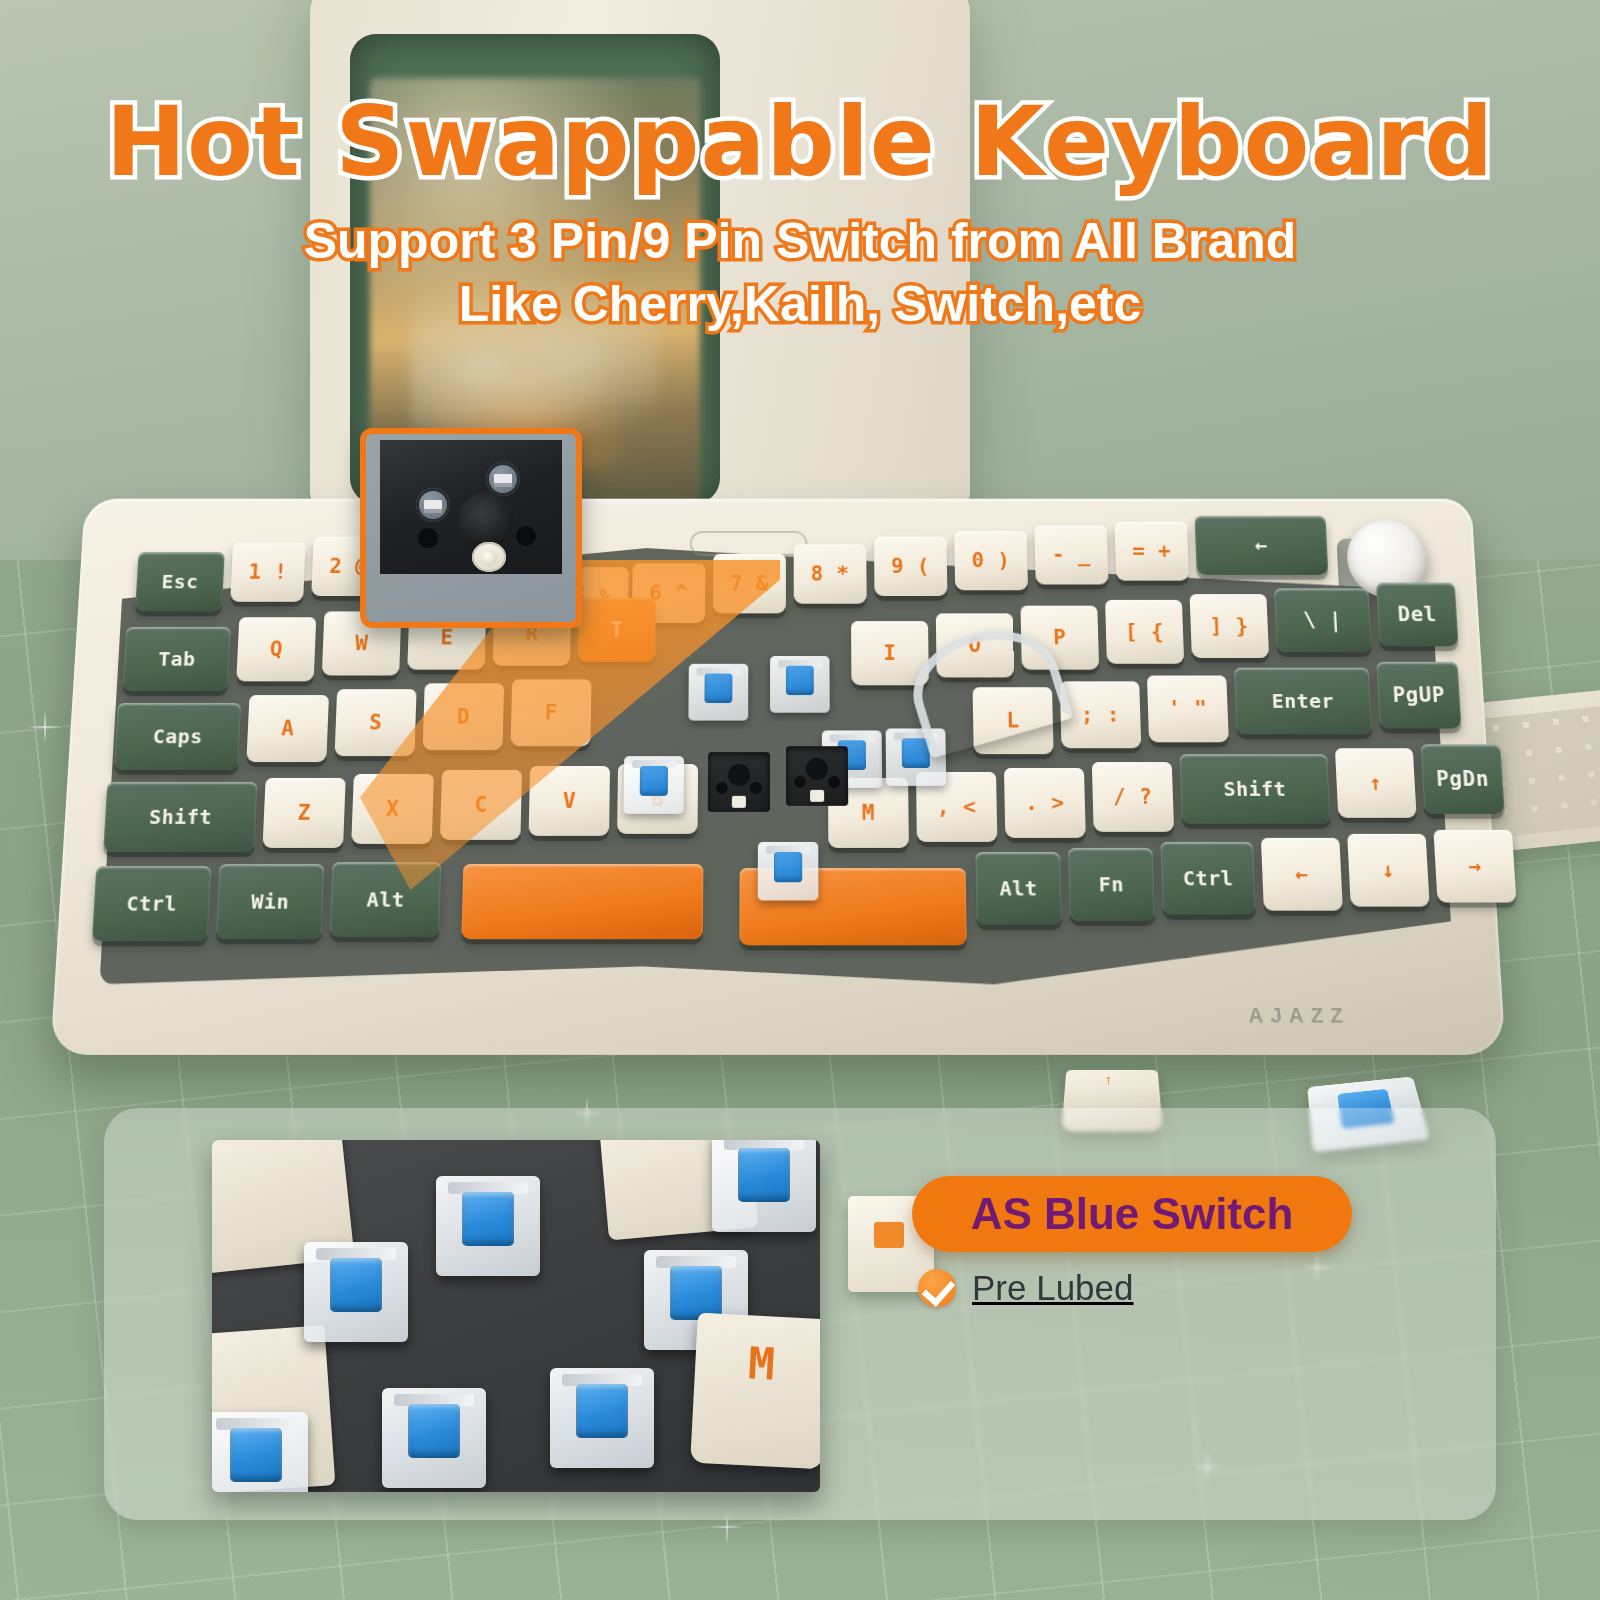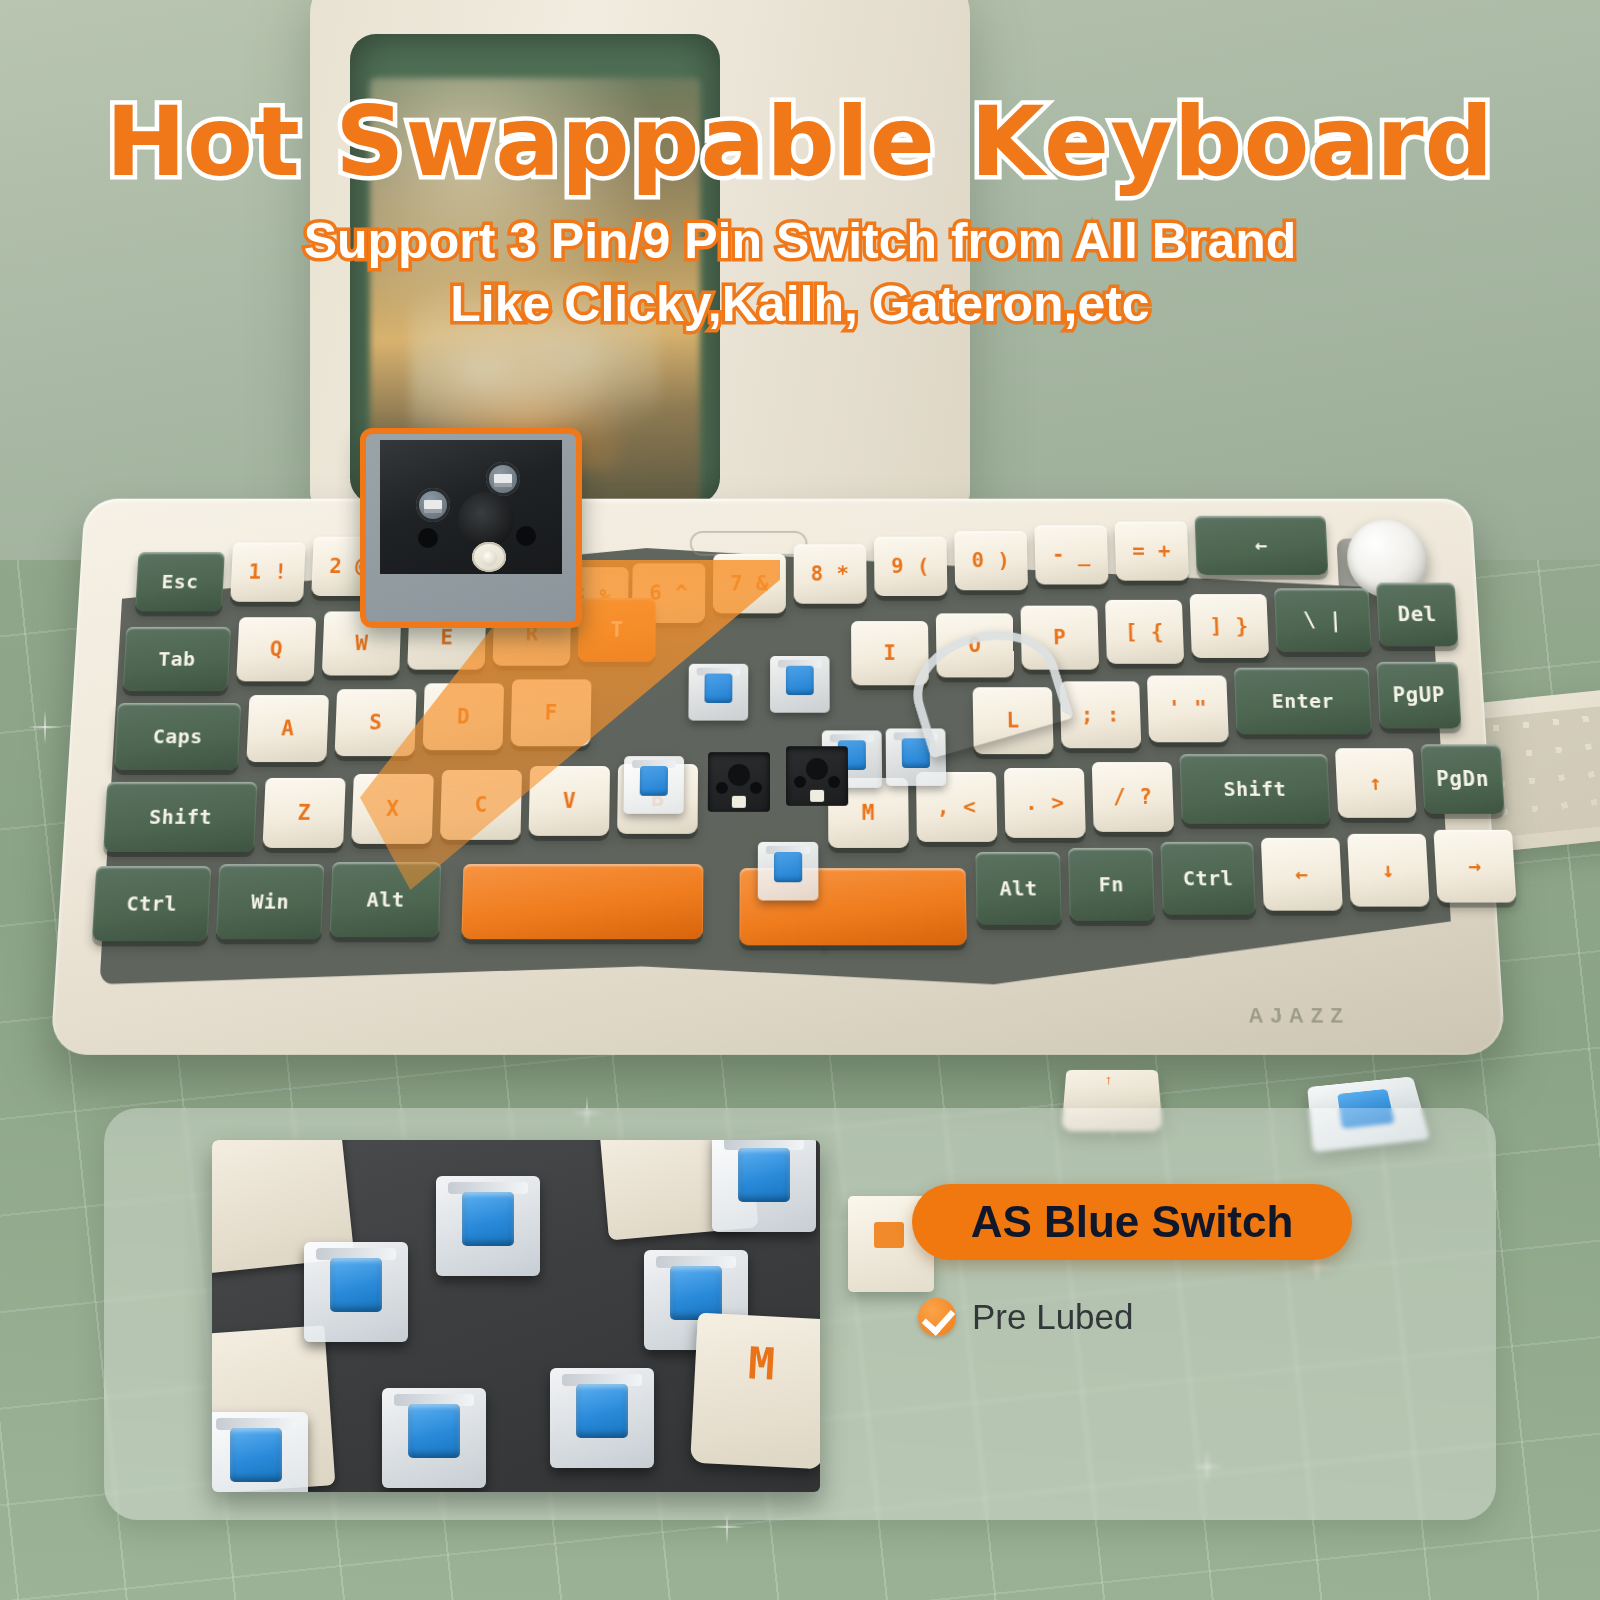--- a/index.html
+++ b/index.html
@@ -277,26 +277,25 @@
     background: linear-gradient(168deg,#fbf7ec,#e4ddcc); border-radius: 5px;
     box-shadow: 0 7px 14px rgba(50,65,48,.35);
   }
   .mini-cap::after { content:""; position:absolute; left: 26px; top: 26px; width: 30px; height: 26px; border-radius:3px; background:#f08a2a; }
 
   
   .as-badge {
     position:absolute; left: 912px; top: 1176px; width: 440px; height: 76px; z-index: 29;
     background: #F0780F; border-radius: 38px;
     display:flex; align-items:center; justify-content:center;
-    font-size: 44px; font-weight: 700; color: #0f172a;
+    font-size: 44px; font-weight: 700; color: #701a75;
     box-shadow: 0 6px 16px rgba(120,60,10,.35);
     font-family: "Liberation Sans", sans-serif;
-    margin-top: 8px;
-  }
-  .feature-list { position:absolute; left: 918px; top: 1297px; width: 540px; z-index: 29; }
+  }
+  .feature-list { position:absolute; left: 918px; top: 1268px; width: 540px; z-index: 29; text-decoration: underline; }
   .feature-row { display:flex; align-items:center; gap: 16px; margin-bottom: 14px; }
   .check {
     width: 38px; height: 38px; border-radius: 50%; flex: 0 0 38px;
     background: radial-gradient(circle at 38% 32%, #fba44a, #ef7c16);
     position: relative; box-shadow: 0 2px 4px rgba(120,60,10,.3);
   }
   .check::after {
     content:""; position:absolute; left: 11px; top: 6px; width: 13px; height: 23px;
     border: solid #ffffff; border-width: 0 6px 6px 0; transform: rotate(42deg);
   }
@@ -326,21 +325,21 @@
       <div class="monitor-art"></div>
     </div>
   </div>
 
   <div class="side-kb"></div>
 </div>
 
 <div class="headline-wrap">
   <div class="headline">Hot Swappable Keyboard</div>
   <div class="subline">Support 3 Pin/9 Pin Switch from All Brand</div>
-  <div class="subline" style="margin-top:2px">Like Clicky,Kailh, Gateron,etc</div>
+  <div class="subline" style="margin-top:2px">Like Cherry,Kailh, Switch,etc</div>
 </div>
 
 <div class="kb-wrap">
   <div class="kb-case">
     <div class="kb-plate"></div>
     <div class="kb-badge"></div>
     <div class="kb-knob"></div>
     <div class="kb-leds">
         <i></i>
         <i></i>

